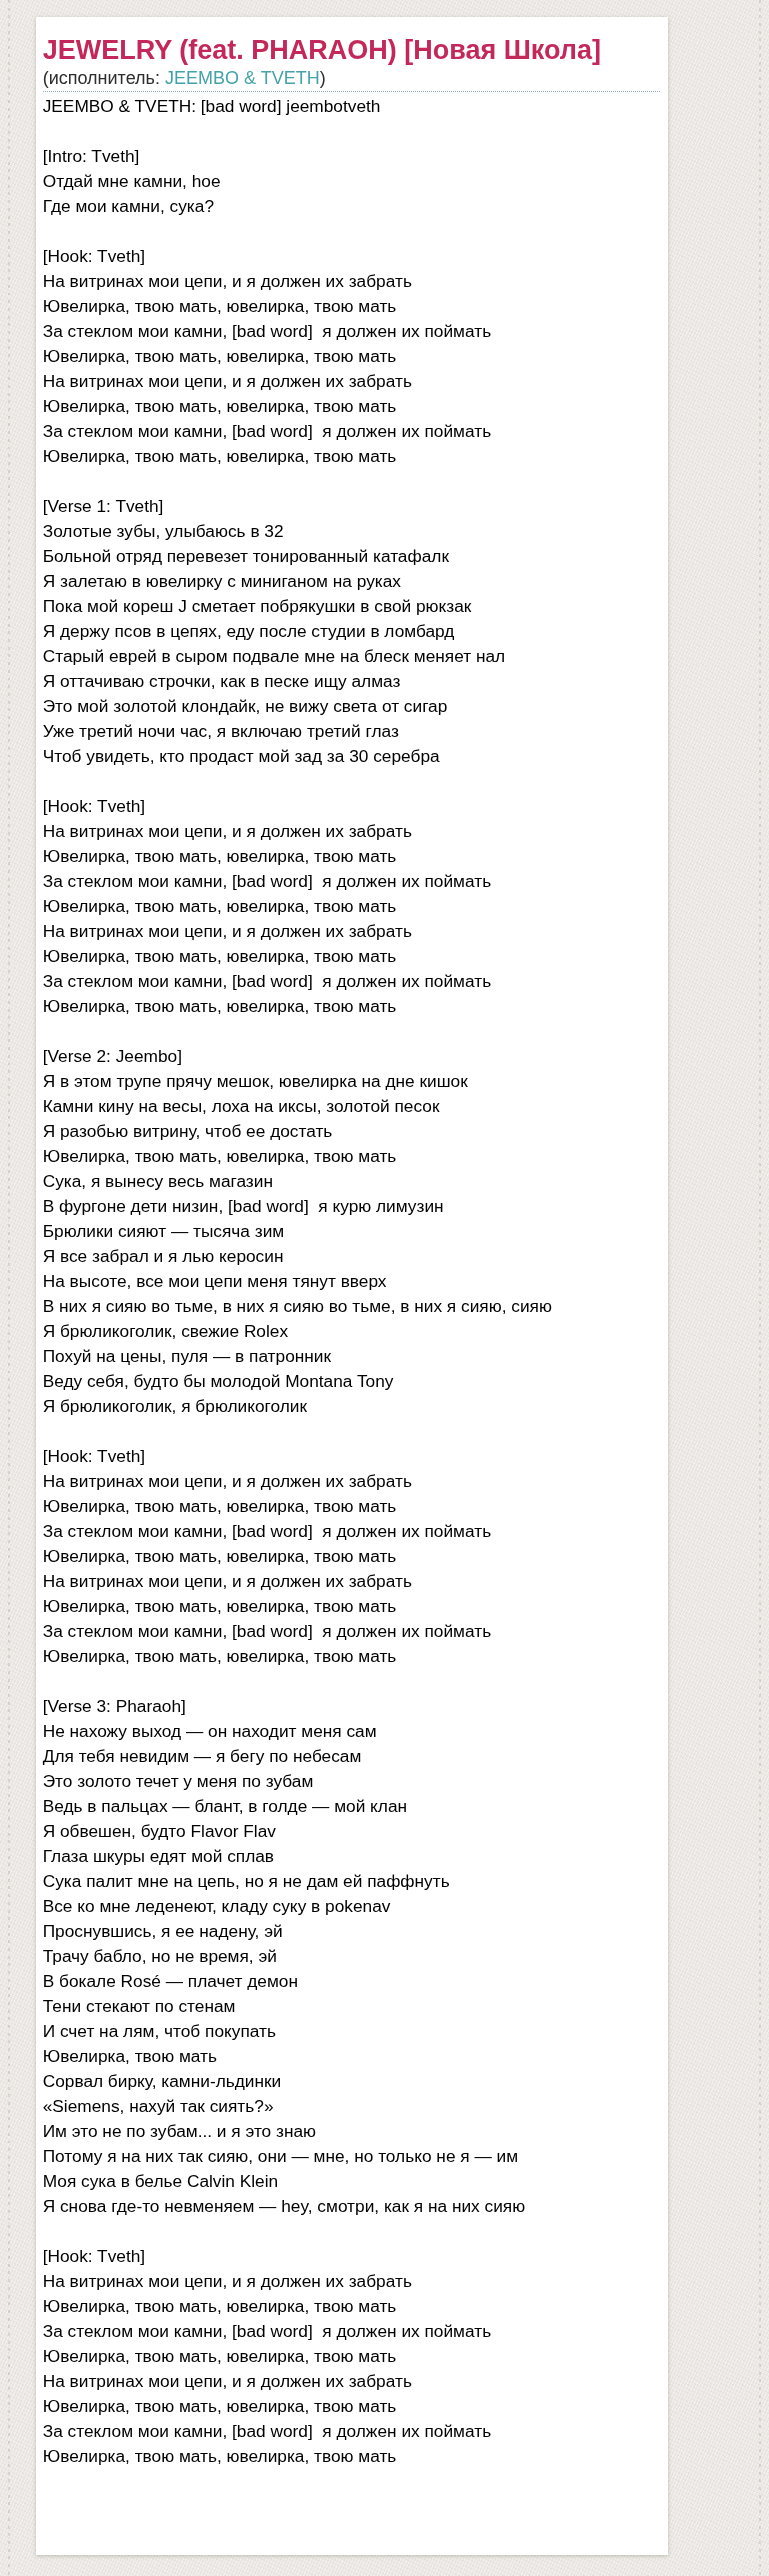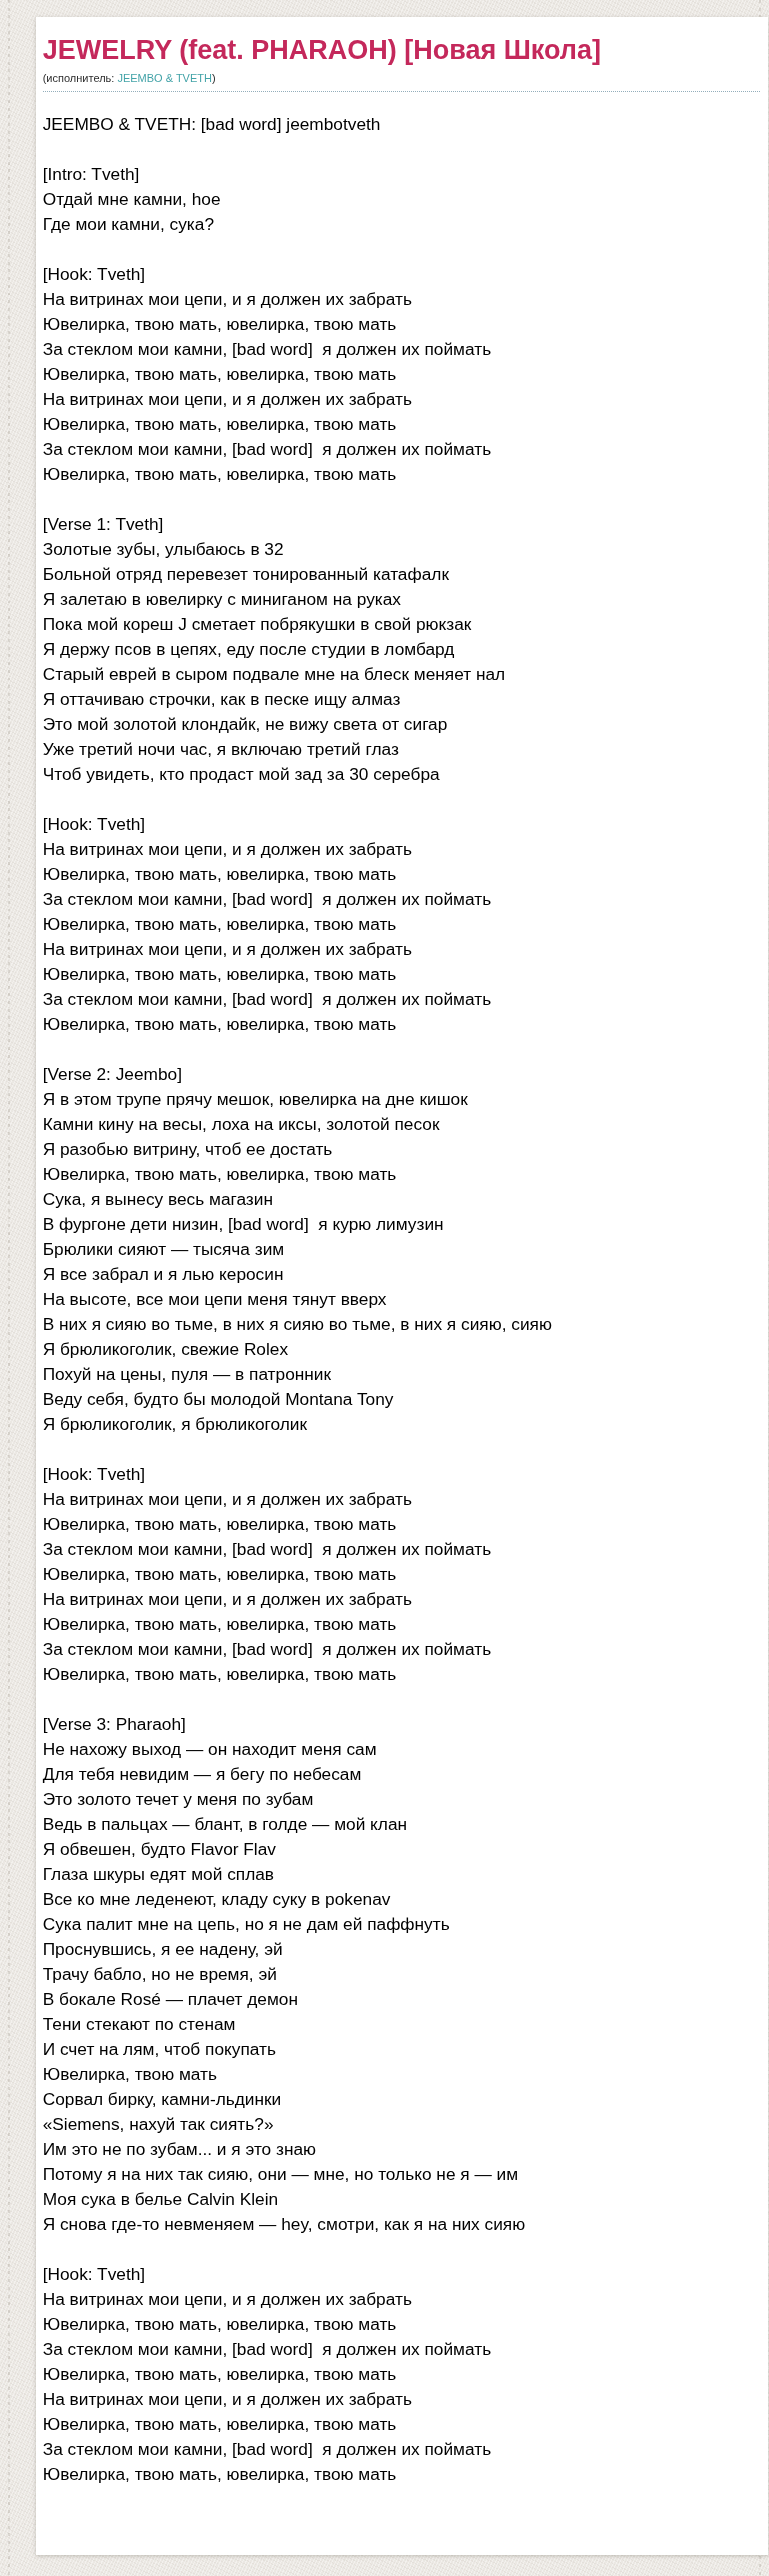--- a/index.html
+++ b/index.html
@@ -24,53 +24,53 @@
     width: 1.9px;
     background-image: repeating-linear-gradient(to bottom, rgba(158,150,138,0.28) 0 2.9px, transparent 2.9px 7.7px);
   }
   .edge-line.left  { left: 7.7px; }
   .edge-line.right { right: 8.7px; }
 
   .card {
     position: absolute;
     left: 36px;
     top: 17.3px;
-    width: 732px;
+    width: 632px;
     height: 2538px;
     box-sizing: border-box;
     background: var(--card-background, #ffffff);
     box-shadow: 0 1px 3.8px rgba(110,100,90,0.35);
     padding: 17.3px 7.7px 0 6.7px;
   }
 
   .title {
     margin: 0;
     font-weight: bold;
     font-size: 27px;
     line-height: 31px;
     color: var(--title, #c4285b);
     white-space: nowrap;
   }
 
   .performer {
     margin-top: 4.8px;
-    font-size: 11px;
+    font-size: 18px;
     line-height: 17.3px;
     color: #2d2d2d;
     padding-bottom: 3.8px;
     border-bottom: 1px dotted var(--divider-dots, #93aebb);
   }
   .performer a {
     color: var(--artist-link, #43a3a8);
     text-decoration: none;
     cursor: pointer;
   }
 
   .lyrics {
-    margin-top: 20px;
+    margin-top: 2px;
     font-size: 17.3px;
     line-height: 25px;
     color: var(--lyrics-text, #000000);
   }
   .lyric-line {
     min-height: 25px;
     white-space: pre-wrap;
   }
 </style>
 </head>
@@ -149,22 +149,22 @@
       <div class="lyric-line">За стеклом мои камни, [bad word]  я должен их поймать</div>
       <div class="lyric-line">Ювелирка, твою мать, ювелирка, твою мать</div>
       <div class="lyric-line"></div>
       <div class="lyric-line">[Verse 3: Pharaoh]</div>
       <div class="lyric-line">Не нахожу выход — он находит меня сам</div>
       <div class="lyric-line">Для тебя невидим — я бегу по небесам</div>
       <div class="lyric-line">Это золото течет у меня по зубам</div>
       <div class="lyric-line">Ведь в пальцах — блант, в голде — мой клан</div>
       <div class="lyric-line">Я обвешен, будто Flavor Flav</div>
       <div class="lyric-line">Глаза шкуры едят мой сплав</div>
+      <div class="lyric-line">Сука палит мне на цепь, но я не дам ей паффнуть</div>
       <div class="lyric-line">Все ко мне леденеют, кладу суку в pokenav</div>
-      <div class="lyric-line">Сука палит мне на цепь, но я не дам ей паффнуть</div>
       <div class="lyric-line">Проснувшись, я ее надену, эй</div>
       <div class="lyric-line">Трачу бабло, но не время, эй</div>
       <div class="lyric-line">В бокале Rosé — плачет демон</div>
       <div class="lyric-line">Тени стекают по стенам</div>
       <div class="lyric-line">И счет на лям, чтоб покупать</div>
       <div class="lyric-line">Ювелирка, твою мать</div>
       <div class="lyric-line">Сорвал бирку, камни-льдинки</div>
       <div class="lyric-line">«Siemens, нахуй так сиять?»</div>
       <div class="lyric-line">Им это не по зубам... и я это знаю</div>
       <div class="lyric-line">Потому я на них так сияю, они — мне, но только не я — им</div>

